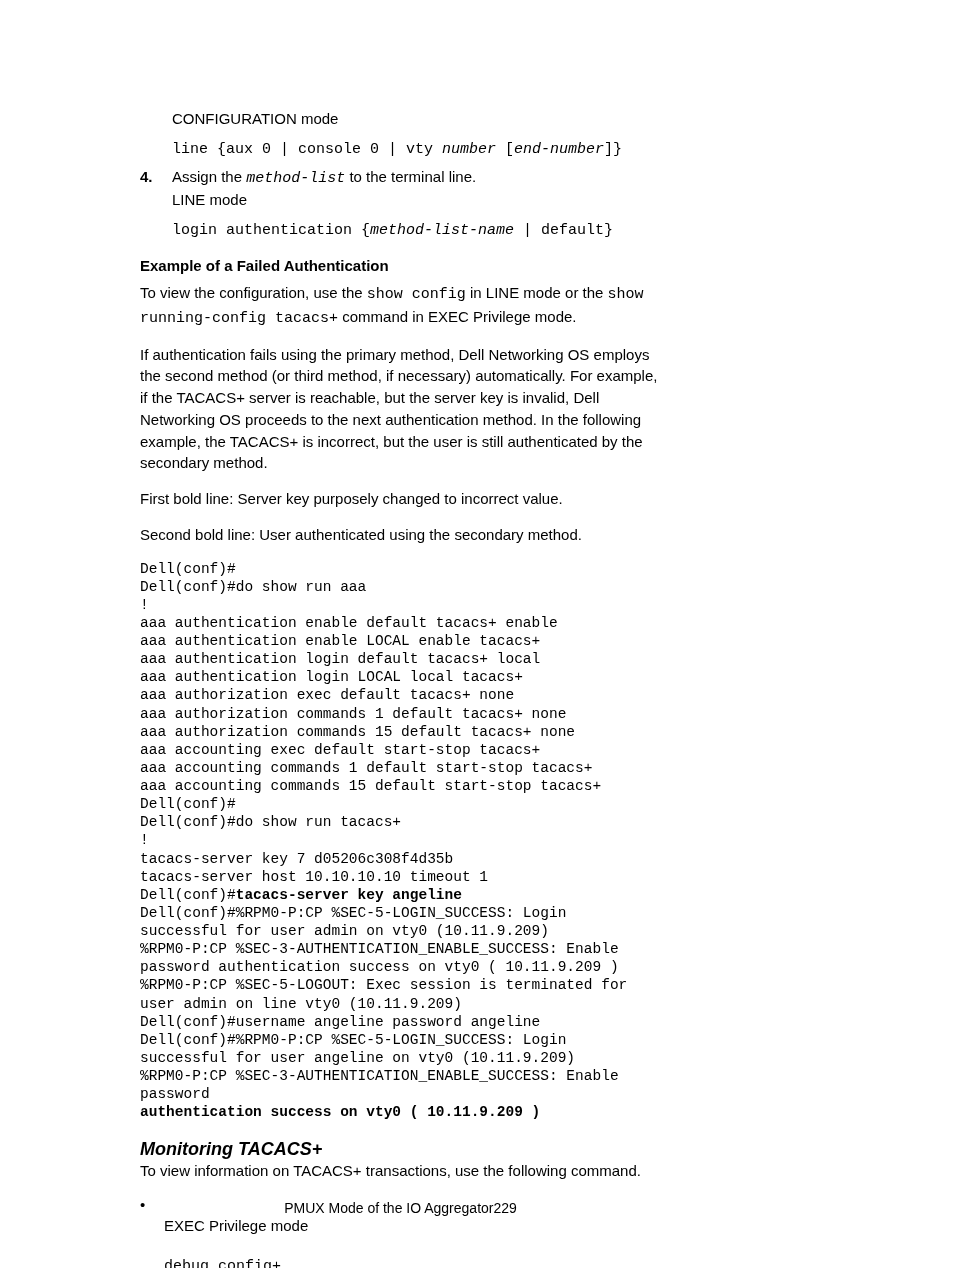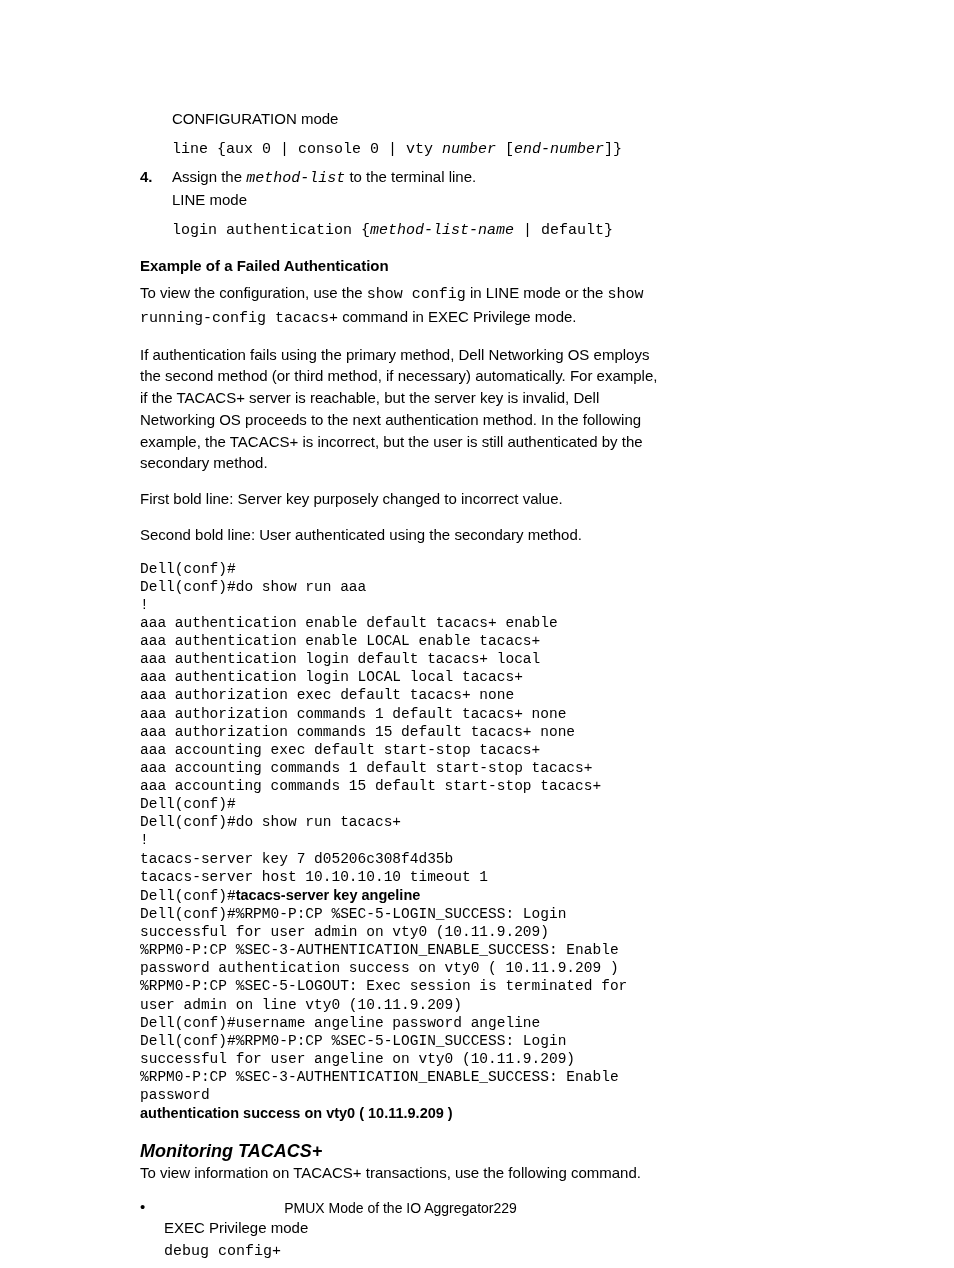--- a/index.html
+++ b/index.html
@@ -59,21 +59,21 @@
     line-height: 1.45;
     margin-bottom: 14px;
   }
   .code-block {
     font-family: "Courier New", Courier, monospace;
     font-size: 14.5px;
     line-height: 1.25;
     white-space: pre-wrap;
     margin-bottom: 6px;
   }
-  .code-block .bold { font-weight: bold; font-family: Liberation Sans, sans-serif; }
+  .code-block .bold { font-weight: bold; font-family: Liberation Mono, monospace; }
   .h2 {
     font-style: italic;
     font-weight: bold;
     font-size: 18px;
     margin-top: 18px;
   }
   .bullet-row {
     display: flex;
     align-items: baseline;
     margin-bottom: 2px;
@@ -81,21 +81,21 @@
   .bullet-dot {
     width: 24px;
     font-size: 15px;
     flex: none;
   }
   .bullet-text { font-size: 15px; }
   .sub-indent {
     margin-left: 24px;
     font-size: 15px;
     margin-top: 4px;
-    margin-bottom: 7px;
+    margin-bottom: 24px;
   }
   .footer {
     position: absolute;
     bottom: 52px;
     left: 140px;
     right: 105px;
     display: flex;
     justify-content: center;
     font-size: 14px;
   }

